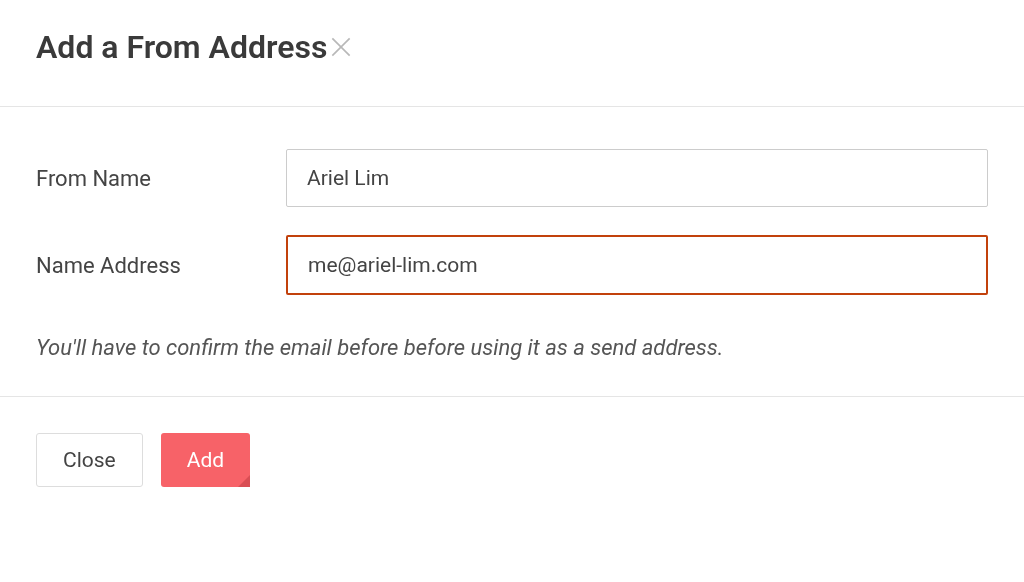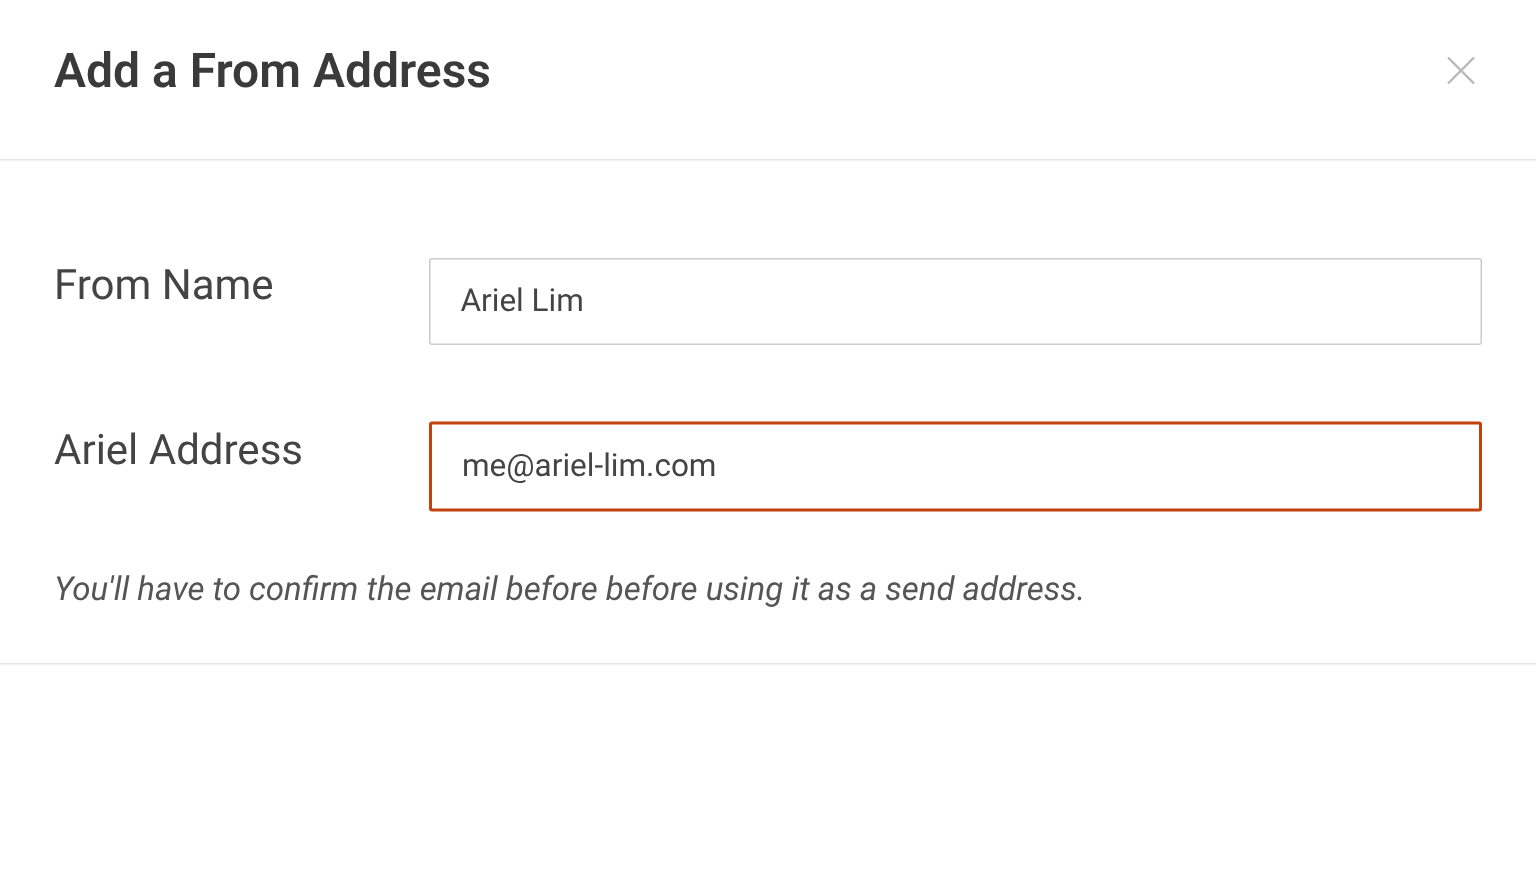--- a/index.html
+++ b/index.html
@@ -14,21 +14,20 @@
       width: 1024px;
       height: 582px;
       overflow: hidden;
     }
     .modal {
       width: 100%;
       height: 100%;
     }
     .modal-header {
       display: flex;
-      justify-content: space-between;
       align-items: center;
       padding: 28px 36px 40px 36px;
       border-bottom: 1px solid #e5e5e5;
     }
     .modal-title {
       font-size: 32px;
       font-weight: 600;
       color: #3a3a3a;
     }
     .close-icon {
@@ -52,35 +51,34 @@
     .form-row {
       display: flex;
       align-items: center;
       margin-bottom: 28px;
     }
     .form-row:last-of-type {
       margin-bottom: 0;
     }
     .form-label {
       width: 250px;
-      font-size: 28px;
+      font-size: 22px;
       color: #444;
       flex-shrink: 0;
     }
     .form-input {
       flex: 1;
       padding: 16px 20px;
       font-size: 21px;
       color: #444;
       border: 1px solid #ccc;
       border-radius: 2px;
       background: #fff;
       outline: none;
       font-family: inherit;
-      margin-top: 23px;
     }
     .form-input.focused {
       border: 2px solid #c2410c;
     }
     .helper-text {
       margin-top: 40px;
       font-size: 22px;
       font-style: italic;
       color: #555;
     }
@@ -133,19 +131,23 @@
       </svg>
     </div>
   </div>
 
   <div class="modal-body">
     <div class="form-row">
       <label class="form-label">From Name</label>
       <input type="text" class="form-input" value="Ariel Lim" style="">
     </div>
     <div class="form-row">
-      <label class="form-label">Ariel Address</label>
+      <label class="form-label">Name Address</label>
       <input type="text" class="form-input focused" value="me@ariel-lim.com" style="">
     </div>
     <p class="helper-text">You'll have to confirm the email before before using it as a send address.</p>
   </div>
 
+  <div class="modal-footer">
+    <button class="btn btn-secondary">Close</button>
+    <button class="btn btn-primary">Add</button>
+  </div>
 </div>
 
 </body></html>

